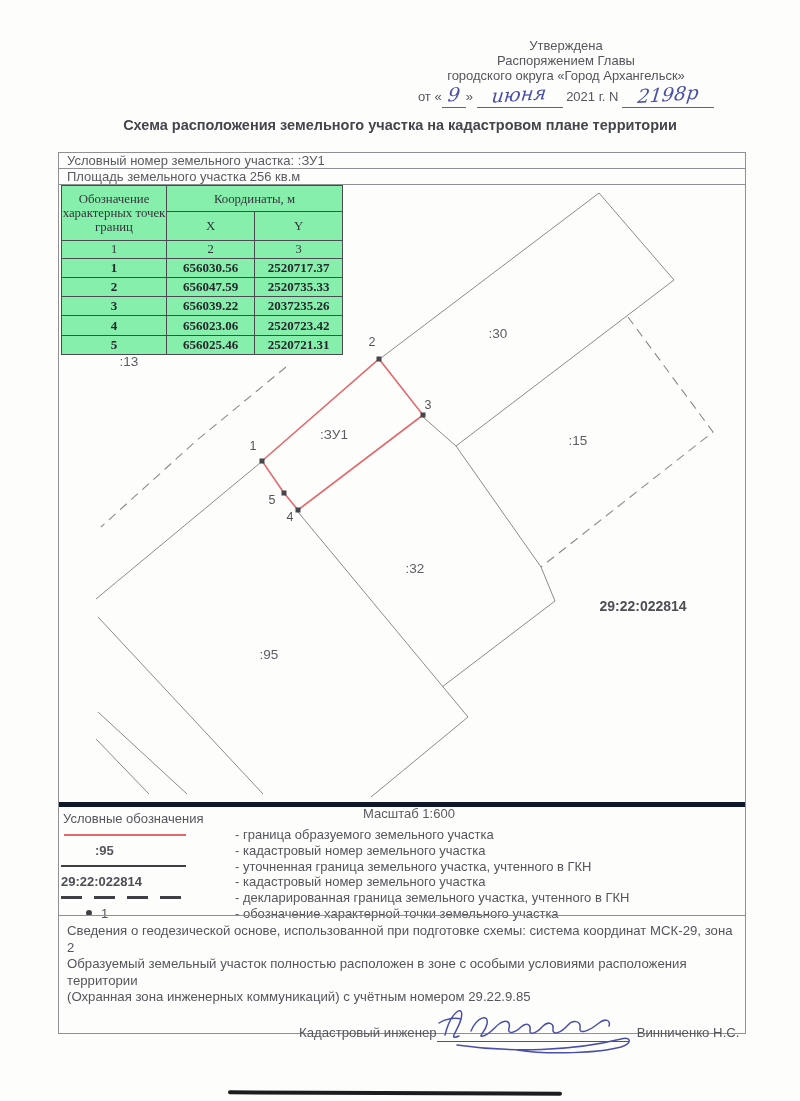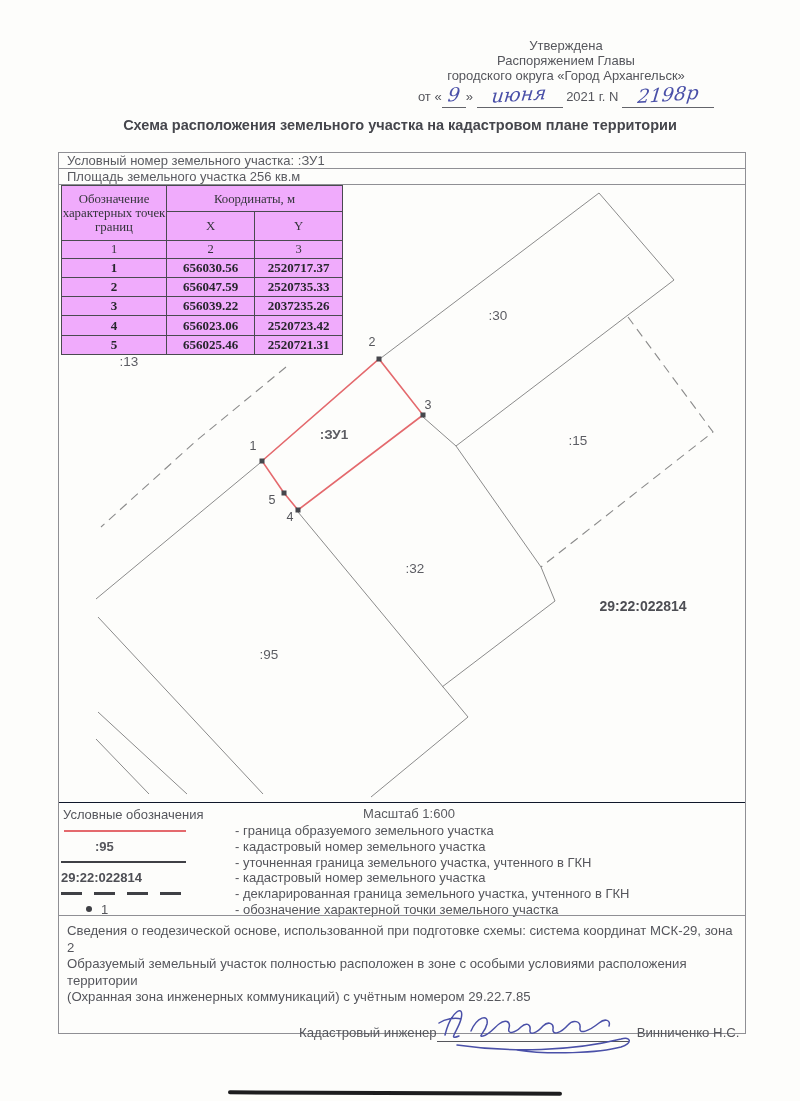--- a/index.html
+++ b/index.html
@@ -13,30 +13,30 @@
         display:inline-block;transform:skewX(-10deg) rotate(-4deg);line-height:14px;}
   .doc-title{position:absolute;left:0;right:0;top:117px;text-align:center;font-weight:bold;
              font-size:14.5px;color:#45464c;}
   .frame{position:absolute;left:58px;top:152px;width:686px;height:880px;border:1px solid #8f8f94;
          background:transparent;display:flex;flex-direction:column;}
   .info-row{height:27px;box-sizing:border-box;border-bottom:1px solid #8f8f94;display:flex;
             align-items:center;padding-left:8px;font-size:13px;color:#5a5b61;}
   .map{position:relative;height:617px;flex:none;}
   .map svg.geom{position:absolute;left:0;top:0;}
   .coords-table{position:absolute;left:2px;top:0;border-collapse:collapse;
-                font-family:"Liberation Serif",serif;color:#33343a;background:#f0abfc;}
+                font-family:"Liberation Serif",serif;color:#33343a;background:#86efac;}
   .coords-table td{border:1px solid #4a4a50;text-align:center;padding:0;font-size:12.5px;}
   .coords-table .hdr{font-size:12.8px;line-height:14px;}
   .coords-table .num{font-weight:bold;font-size:13px;color:#26262c;}
   .maplabel{position:absolute;transform:translate(-50%,-50%);font-size:13.5px;color:#5c5d63;
             white-space:nowrap;}
   .pt{font-size:12.5px;color:#55565b;}
   .quarter{font-weight:bold;font-size:14px;color:#4d4e54;}
   .scale{font-size:13px;color:#5a5b60;}
-  .legend{height:113px;box-sizing:border-box;border-top:1px solid #0f172a;padding-top:3px;
+  .legend{height:113px;box-sizing:border-box;border-top:5px solid #0f172a;padding-top:3px;
           font-size:13px;flex:none;}
   .legend-title{padding-left:4px;height:17px;line-height:17px;color:#55565c;}
   .lrow{display:flex;align-items:center;height:15.7px;}
   .lsym{width:176px;flex:none;display:flex;align-items:center;}
   .ltext{color:#55565c;white-space:nowrap;}
   .sym-red{width:122px;height:2px;background:#e4696d;margin-left:5px;}
   .sym-black{width:125px;height:2.5px;background:#3f4045;margin-left:2px;}
   .sym-dash{width:130px;height:3px;margin-left:2px;
             background:repeating-linear-gradient(90deg,#3f4045 0 21px,transparent 21px 33px);}
   .sym-95{font-weight:bold;color:#55565c;margin-left:36px;}
@@ -148,23 +148,23 @@
       </tr>
       <tr style="height:19px;">
         <td class="num">5</td>
         <td class="num">656025.46</td>
         <td class="num">2520721.31</td>
       </tr>
     </tbody>
       </table>
 
     <span class="maplabel" style="left:70px;top:176px;">:13</span>
-    <span class="maplabel" style="left:439px;top:130px;">:30</span>
+    <span class="maplabel" style="left:439px;top:148px;">:30</span>
     <span class="maplabel" style="left:519px;top:255px;">:15</span>
-    <span class="maplabel" style="left:275px;top:249px;font-weight:bold;">:ЗУ1</span>
+    <span class="maplabel" style="left:275px;top:249px;">:ЗУ1</span>
     <span class="maplabel" style="left:356px;top:383px;">:32</span>
     <span class="maplabel" style="left:210px;top:469px;">:95</span>
     <span class="maplabel quarter" style="left:584px;top:421px;">29:22:022814</span>
     <span class="maplabel scale" style="left:350px;top:580px;margin-top:48px;">Масштаб 1:600</span>
 
     <span class="maplabel pt" style="left:194px;top:261px;">1</span>
     <span class="maplabel pt" style="left:313px;top:157px;">2</span>
     <span class="maplabel pt" style="left:369px;top:220px;">3</span>
     <span class="maplabel pt" style="left:231px;top:332px;">4</span>
     <span class="maplabel pt" style="left:213px;top:315px;">5</span>
@@ -209,21 +209,21 @@
             <span>1</span>
           </span>
       </span>
       <span class="ltext">- обозначение характерной точки земельного участка</span>
     </div>
   </div>
 
   <div class="notes">
     <div>Сведения о геодезической основе, использованной при подготовке схемы: система координат МСК-29, зона 2</div>
     <div>Образуемый земельный участок полностью расположен в зоне с особыми условиями расположения территории</div>
-    <div>(Охранная зона инженерных коммуникаций) с учётным номером 29.22.7.85</div>
+    <div>(Охранная зона инженерных коммуникаций) с учётным номером 29.22.9.85</div>
     <div class="sigrow">
       <span class="siglabel">Кадастровый инженер</span>
       <span class="sigline">
         <svg width="210" height="58" viewBox="0 0 210 58">
           <g stroke="#4a50a8" stroke-width="1.5" fill="none" stroke-linecap="round">
             <path d="M14,36 C20,12 34,4 30,20 C27,32 16,42 28,37 M8,24 C14,20 24,18 30,20"></path>
             <path d="M40,32 C46,18 58,14 56,25 C54,34 46,38 52,37 C58,36 64,28 68,25 C74,20 80,22 78,29 C76,36 84,34 90,28 C95,23 100,25 99,31 C98,37 106,34 112,27 C117,22 123,24 122,30 C121,37 130,34 137,26 C142,20 150,22 149,29 C148,36 158,32 168,24 C174,19 180,21 178,27"></path>
             <path d="M26,46 C80,54 142,52 190,40 C200,37 202,44 190,48 C168,54 118,56 86,51"></path>
           </g>
         </svg>

